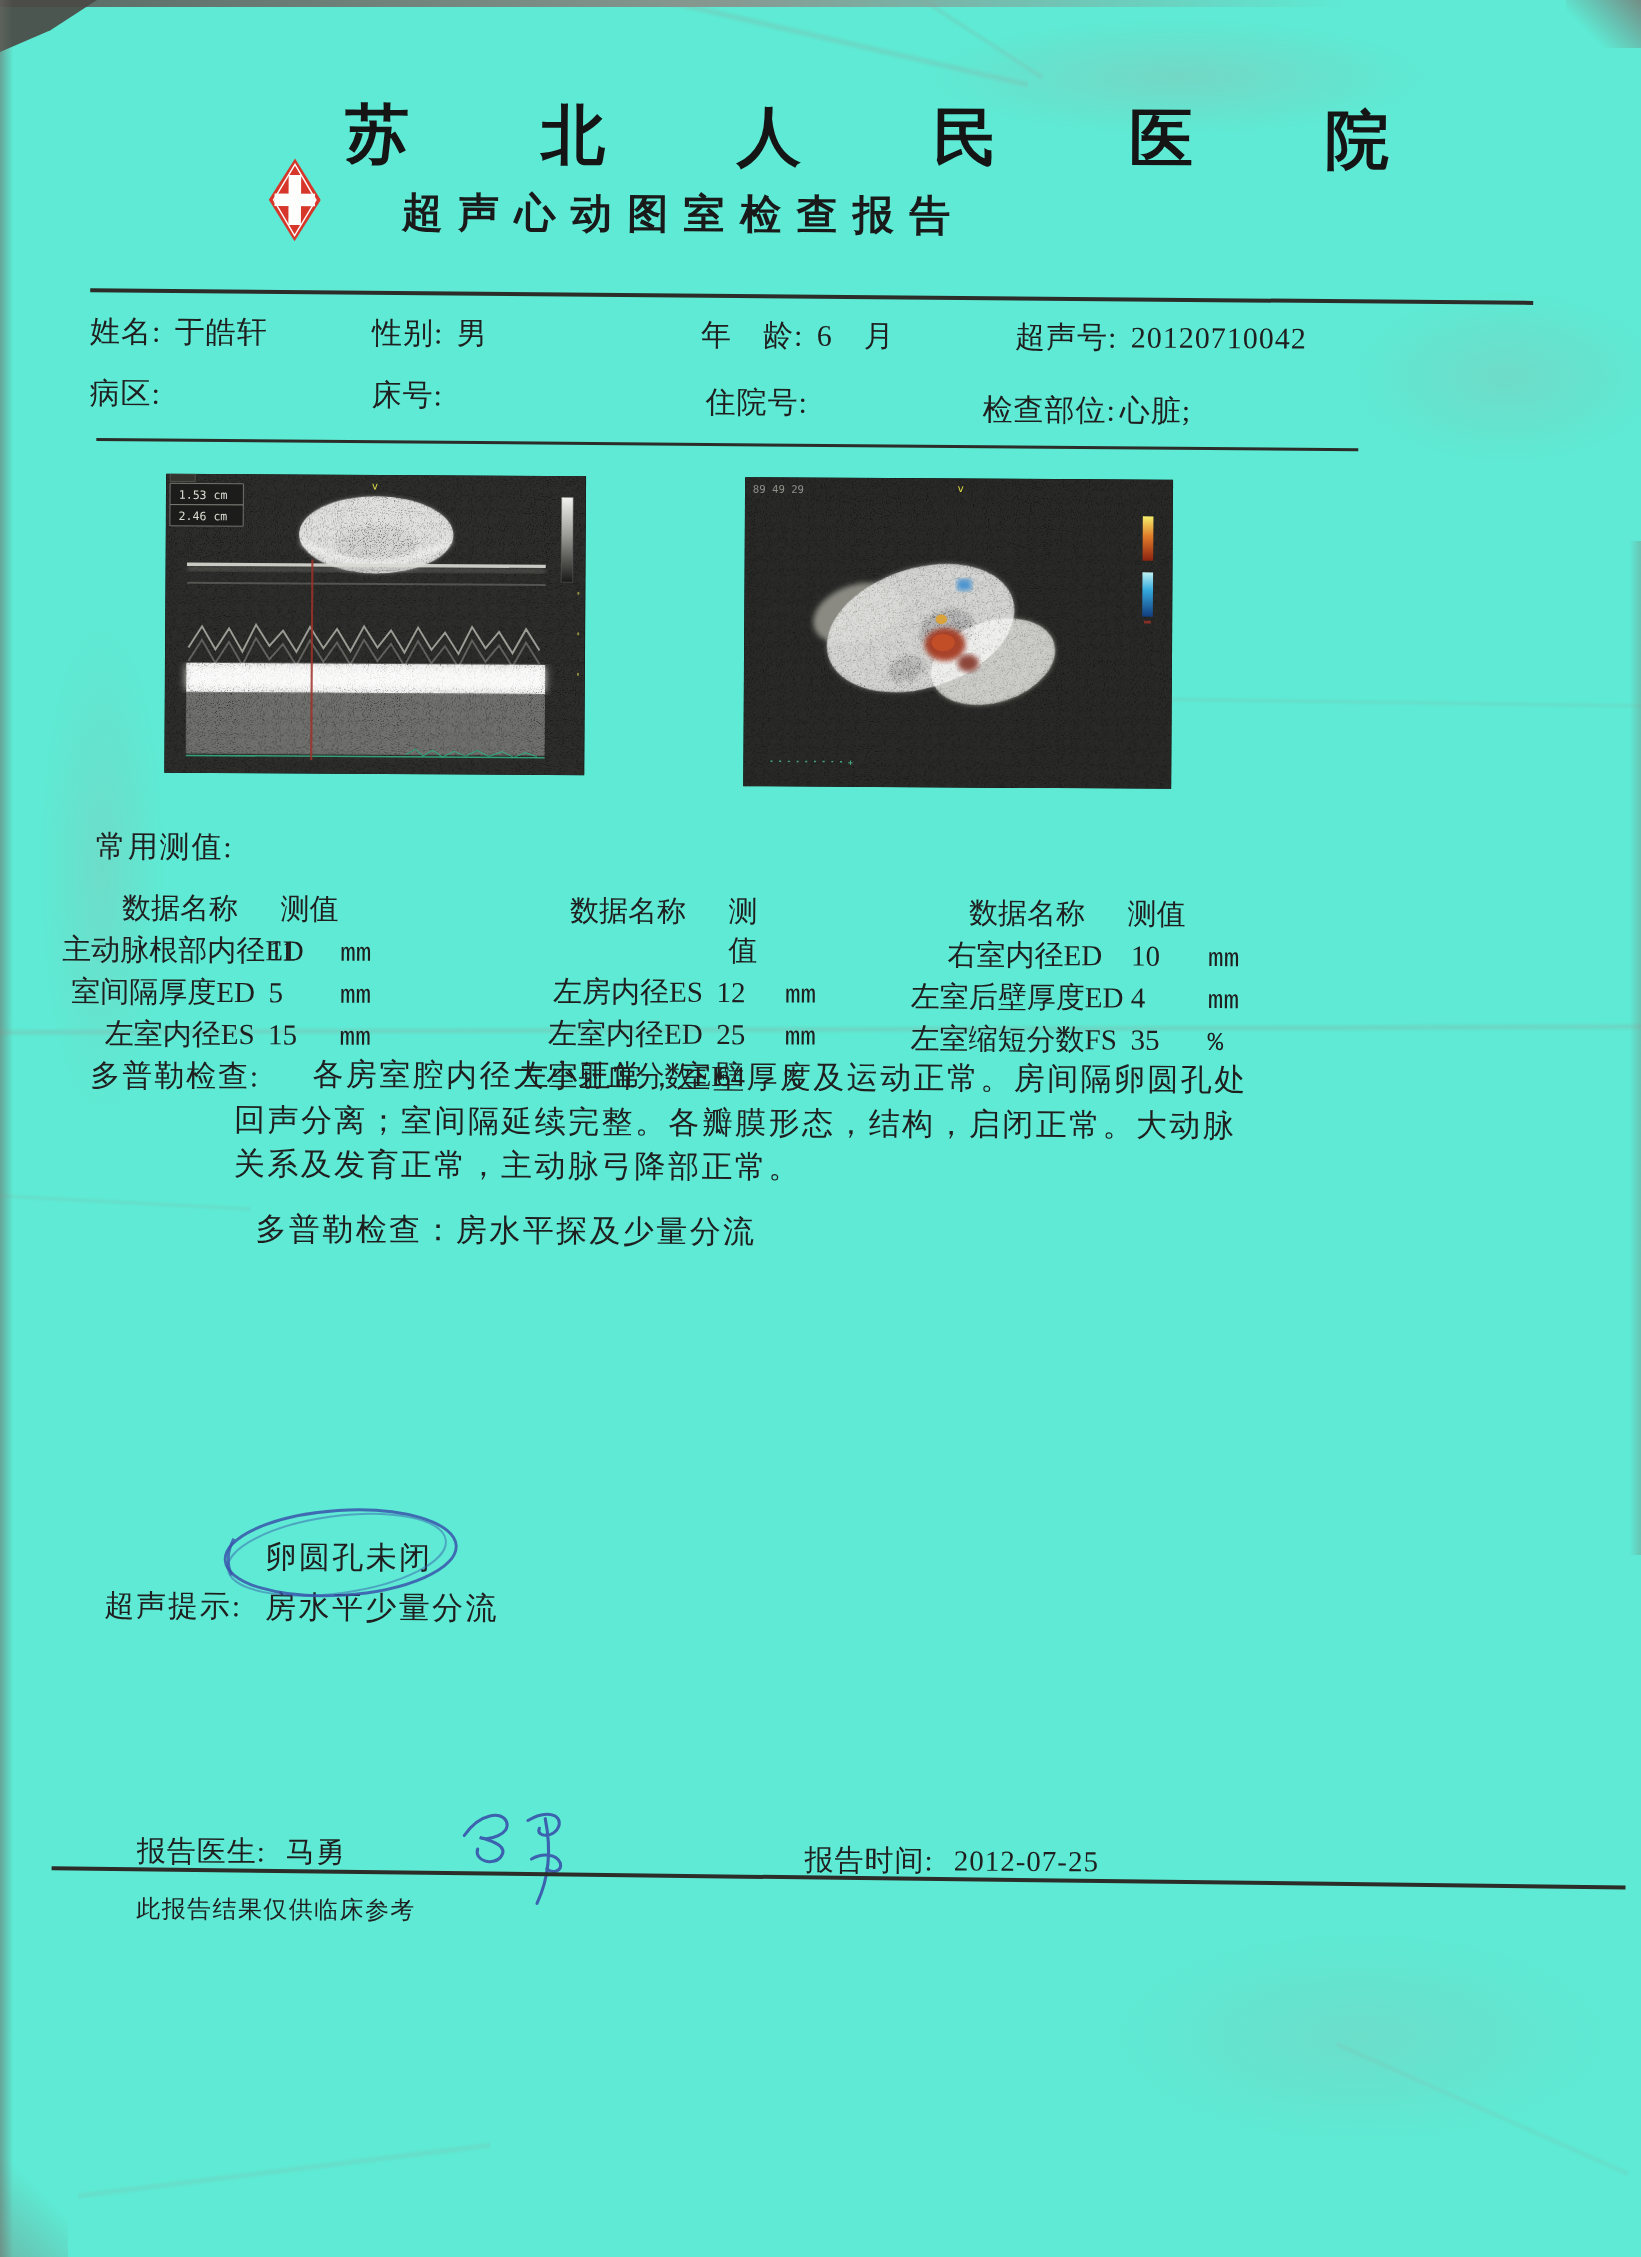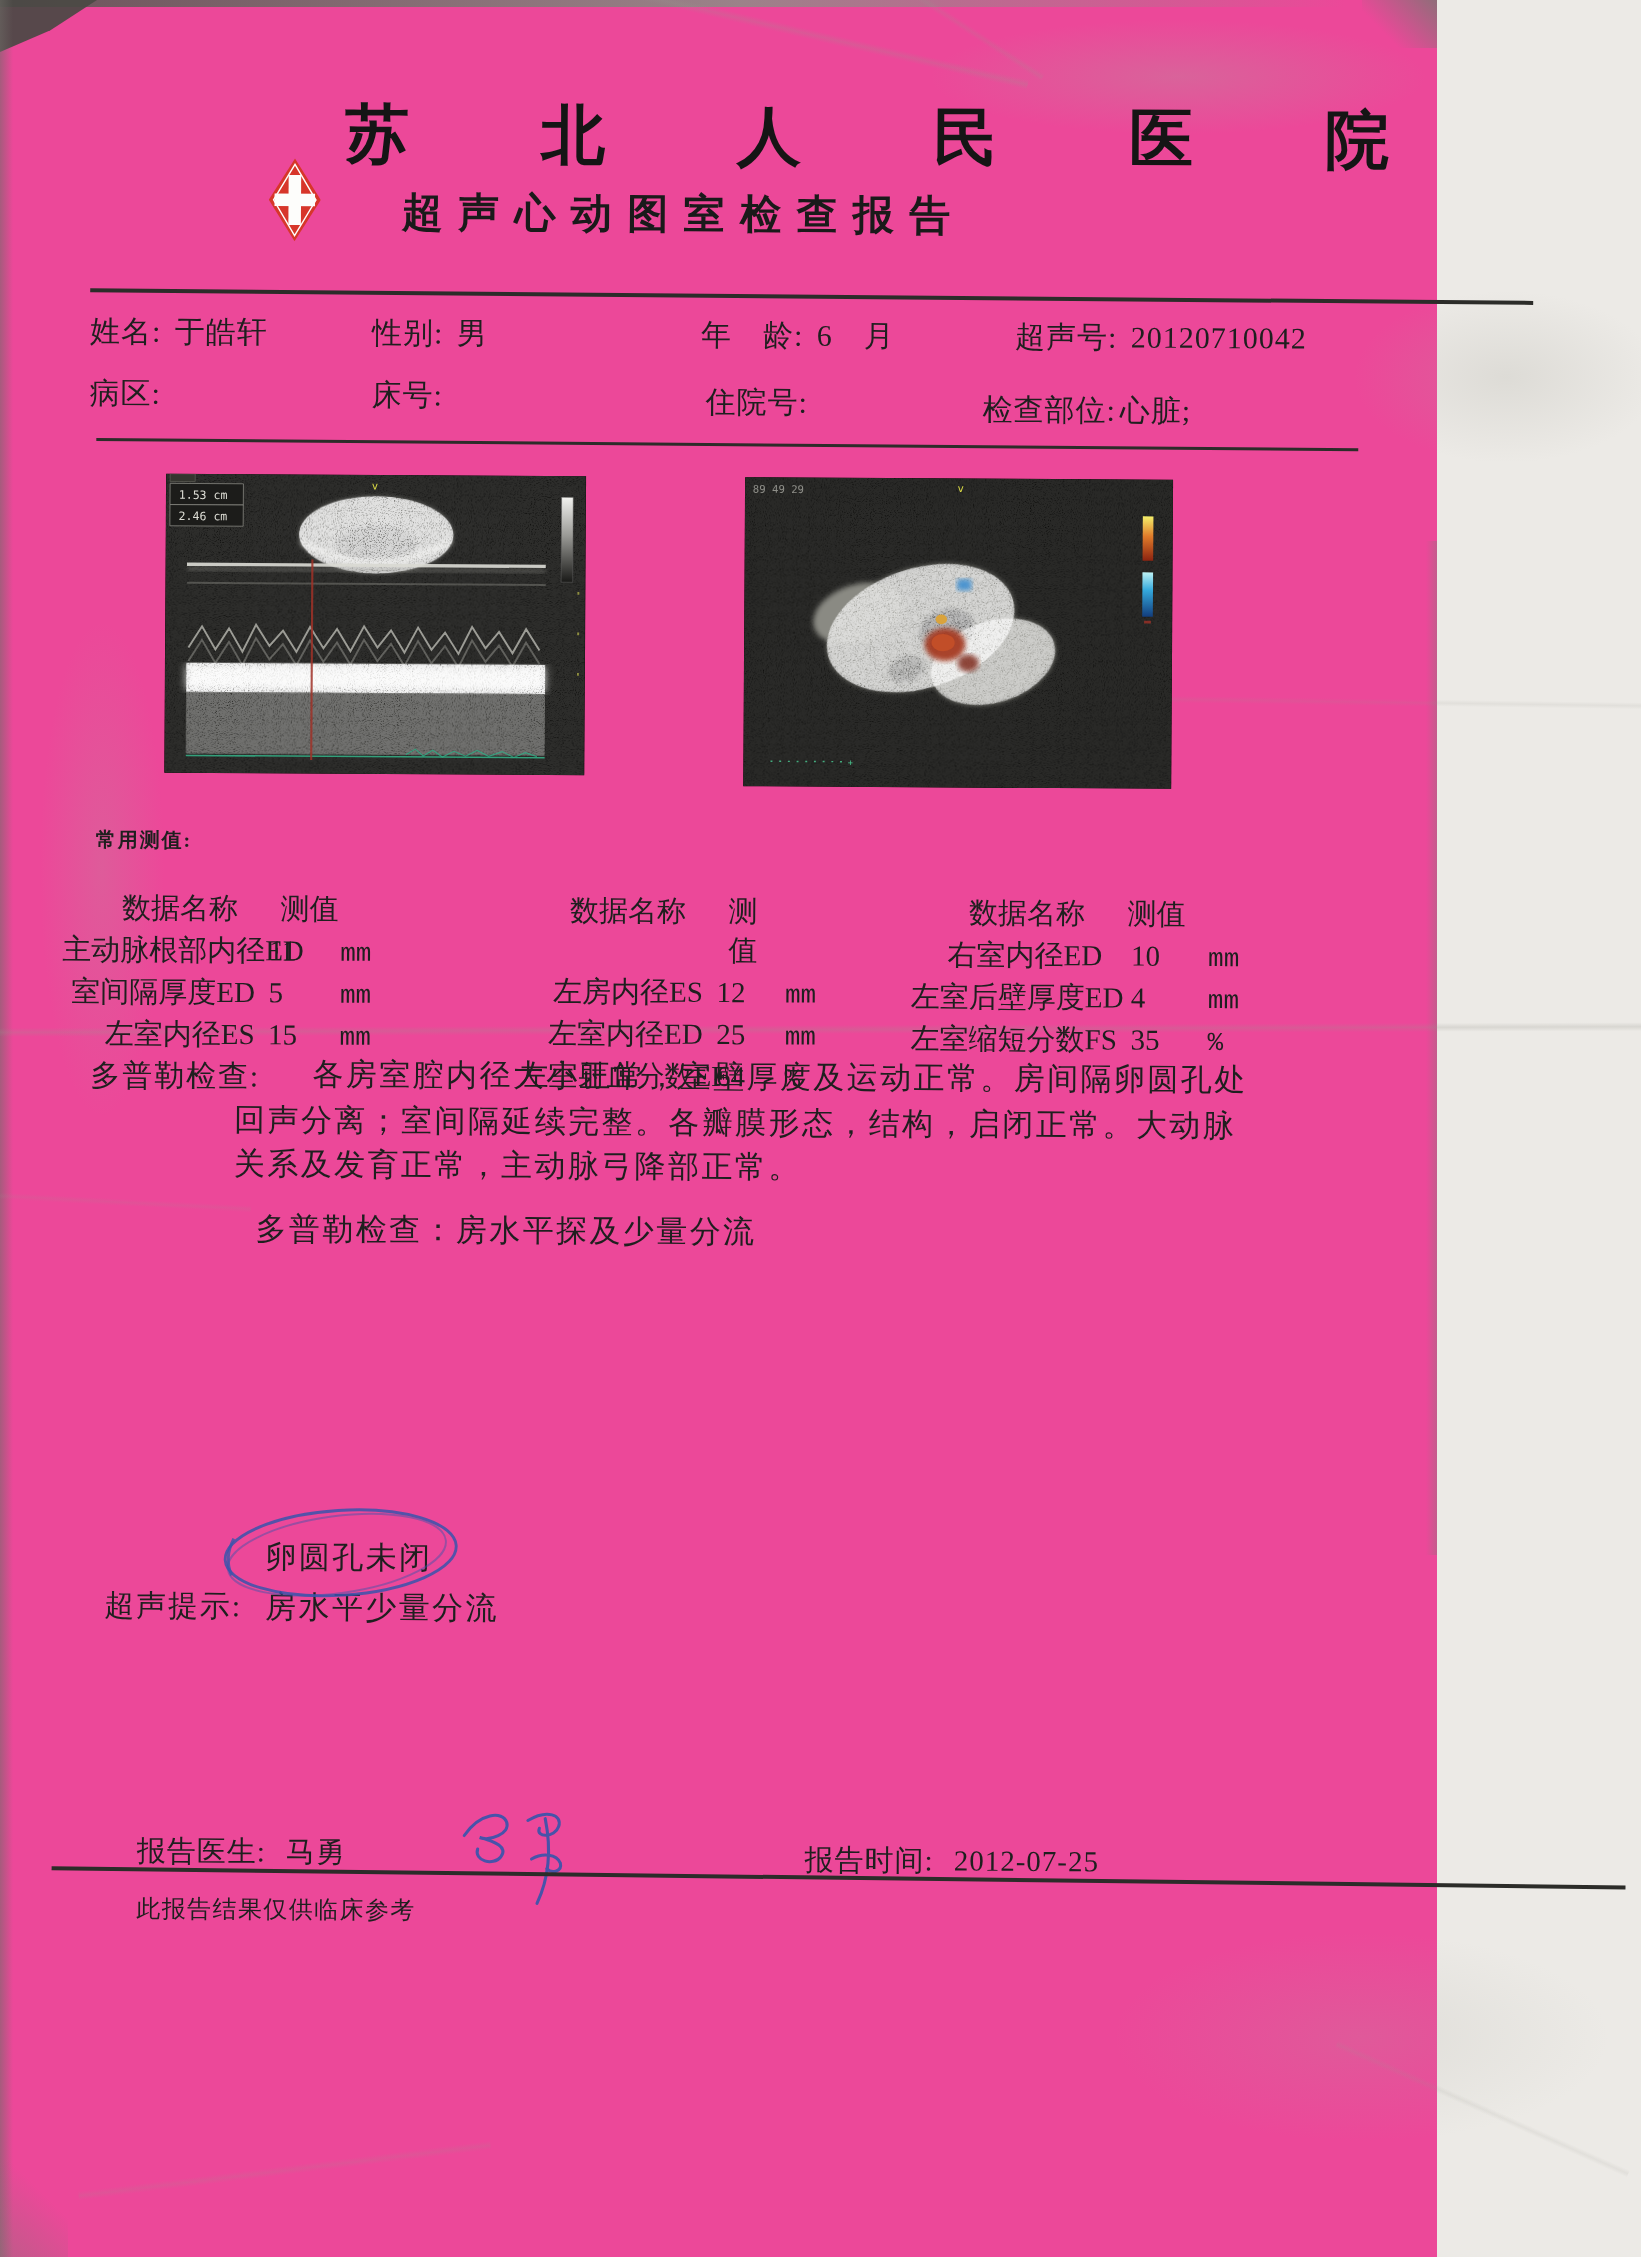--- a/index.html
+++ b/index.html
@@ -1,17 +1,17 @@
 <!DOCTYPE html>
 <html><head>
 <meta charset="utf-8">
 <style>
   html,body{margin:0;padding:0;width:1641px;height:2257px;overflow:hidden;}
   body{background:#eceae6;font-family:"Liberation Serif","DejaVu Serif",serif;color:#1f1f1f;}
-  .page{position:absolute;left:0;top:0;width:1437px;height:2257px;background:#ec4899;}
+  .page{position:absolute;left:0;top:0;width:1641px;height:2257px;background:#5eead4;}
   .content{position:absolute;left:0;top:0;width:1641px;height:2257px;transform:rotate(.35deg);transform-origin:58px 0;}
 
   
   .artifact{position:absolute;pointer-events:none;}
   .edge-top{left:0;top:0;width:1641px;height:6.8px;background:linear-gradient(90deg,#55544f 0%,#8d8c86 45%,rgba(141,140,134,0) 82%);opacity:.85;}
   .corner-tl{left:0;top:0;width:97px;height:52px;background:#4a4944;clip-path:polygon(0 0,100% 0,52% 58%,0 100%);opacity:.92;}
   .corner-tr{right:0;top:0;width:75px;height:48px;background:linear-gradient(225deg,rgba(120,119,113,.8),rgba(120,119,113,0) 70%);}
   .edge-left{left:0;top:0;width:12.6px;height:2257px;background:linear-gradient(90deg,rgba(108,107,101,.55),rgba(108,107,101,0));}
   .edge-right{right:0;top:541px;width:10.6px;height:1014px;background:linear-gradient(270deg,rgba(125,124,118,.35),rgba(125,124,118,0));}
   .corner-bl{left:0;bottom:0;width:68px;height:97px;background:linear-gradient(45deg,rgba(120,119,112,.4),rgba(120,119,112,0) 65%);}
@@ -28,21 +28,21 @@
 
   
   .pfield{position:absolute;font-size:30px;white-space:nowrap;letter-spacing:1px;}
   .pfield .pv{margin-left:13.5px;}
 
   
   .fig{position:absolute;background:#0b0b09;}
   .fig svg{display:block;}
 
   
-  .sec-label{position:absolute;font-size:20px;font-weight:700;letter-spacing:1.9px;}
+  .sec-label{position:absolute;font-size:30px;font-weight:400;letter-spacing:1.9px;}
   .mgroup{position:absolute;font-size:29px;}
   .mhead,.mrow{display:grid;align-items:baseline;line-height:39px;}
   .g1 .mhead,.g1 .mrow{grid-template-columns:193px 85px 77px;}
   .g2 .mhead,.g2 .mrow{grid-template-columns:183px 82px 77px;}
   .g3 .mhead,.g3 .mrow{grid-template-columns:191px 106px 77px;}
   .mhead{margin-bottom:2.9px;}
   .m-name,.mh-name{text-align:right;white-space:nowrap;}
   .mh-name{padding-right:17.4px;}
   .m-val{padding-left:13.5px;}
   .g3 .m-val{padding-left:29px;}

